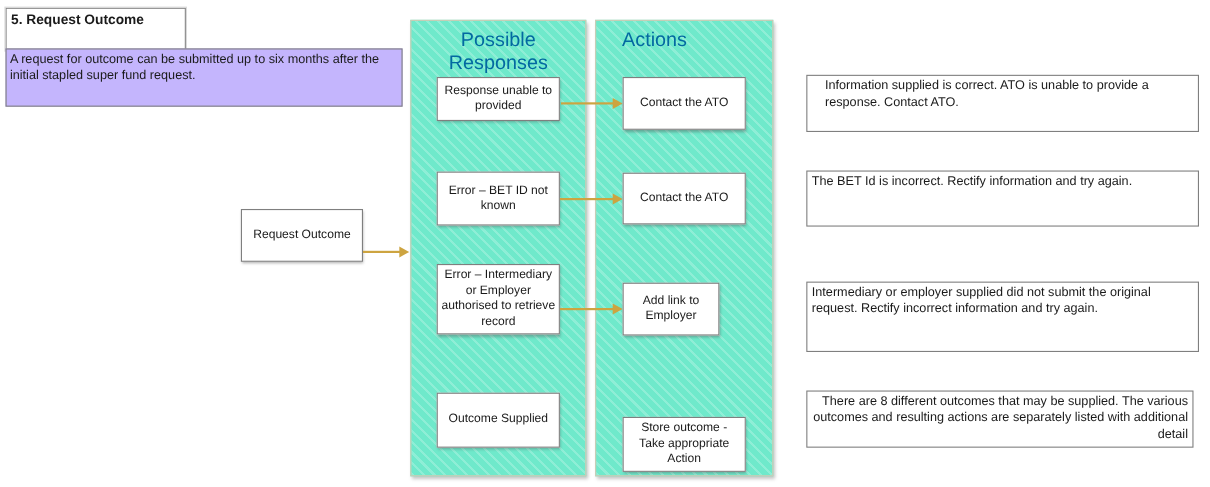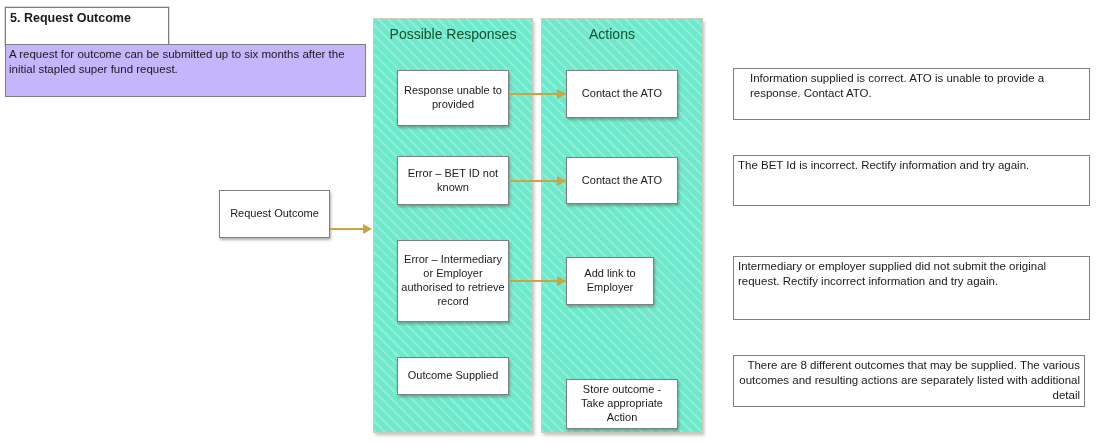--- a/index.html
+++ b/index.html
@@ -31,21 +31,21 @@
   
   .panel{
     top:18px;height:415px;
     background-color:#6fe9cb;
     background-image:repeating-linear-gradient(45deg,
       rgba(255,255,255,0.22) 0 2px, rgba(255,255,255,0) 2px 7px);
     border:1px solid #cfcbb4;
     box-shadow:1.5px 2.5px 3px rgba(110,110,110,0.4);
   }
   .panel-header{
-    top:26px;font-size:14px;text-align:center;color:#14532d;
+    top:26px;font-size:18px;text-align:center;color:#0369a1;
   }
 
   
   .node{
     background:#ffffff;border:1px solid #7f7f7f;
     box-shadow:1px 2px 2.5px rgba(80,80,80,0.45);
     display:flex;align-items:center;justify-content:center;
     text-align:center;font-size:11px;line-height:1.27;padding:2px 3px;
   }
 
@@ -62,37 +62,37 @@
 </head>
 <body>
 
 <div class="abs title-box">5. Request Outcome</div>
 
 <div class="abs desc-box">A request for outcome can be submitted up to six months after the initial stapled super fund request.</div>
 
 <div class="abs panel" style="left:373px;width:160px;"></div>
 <div class="abs panel" style="left:541px;width:162px;"></div>
 <div class="abs panel-header" style="left:373px;width:160px;">Possible Responses</div>
-<div class="abs panel-header" style="left:531px;width:162px;">Actions</div>
+<div class="abs panel-header" style="left:514px;width:162px;">Actions</div>
 
 <div class="abs node" style="left:219px;top:190px;width:111px;height:48px;">
   <span>Request Outcome</span>
 </div>
 <div class="abs arrow" style="left:330px;top:228px;width:34px;"></div>
 
-<div class="abs node" style="left:397px;top:70px;width:112px;height:56px;">
+<div class="abs node" style="left:397px;top:70px;width:112px;height:40px;">
   <span>Response unable to provided</span>
 </div>
 <div class="abs node" style="left:397px;top:156px;width:112px;height:49px;">
   <span>Error – BET ID not known</span>
 </div>
-<div class="abs node" style="left:397px;top:240px;width:112px;height:82px;">
+<div class="abs node" style="left:397px;top:240px;width:112px;height:64px;">
   <span>Error – Intermediary or Employer authorised to retrieve record</span>
 </div>
-<div class="abs node" style="left:397px;top:357px;width:112px;height:38px;">
+<div class="abs node" style="left:397px;top:357px;width:112px;height:50px;">
   <span>Outcome Supplied</span>
 </div>
 
 <div class="abs arrow" style="left:510px;top:93px;width:48px;"></div>
 <div class="abs arrow" style="left:509px;top:180px;width:49px;"></div>
 <div class="abs arrow" style="left:509px;top:280px;width:49px;"></div>
 
 <div class="abs node" style="left:566px;top:70px;width:112px;height:48px;">
   <span>Contact the ATO</span>
 </div>

